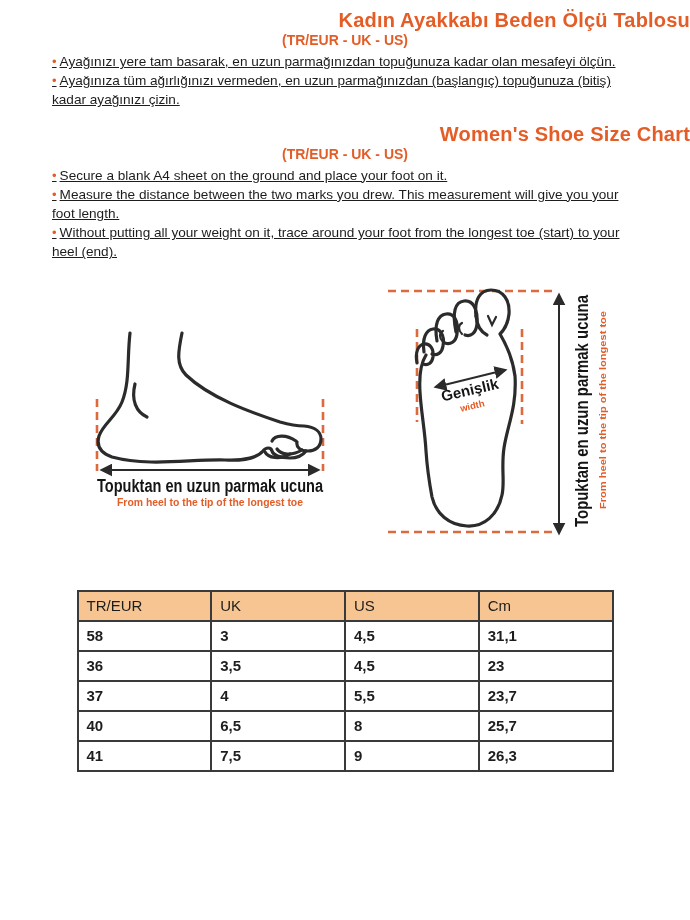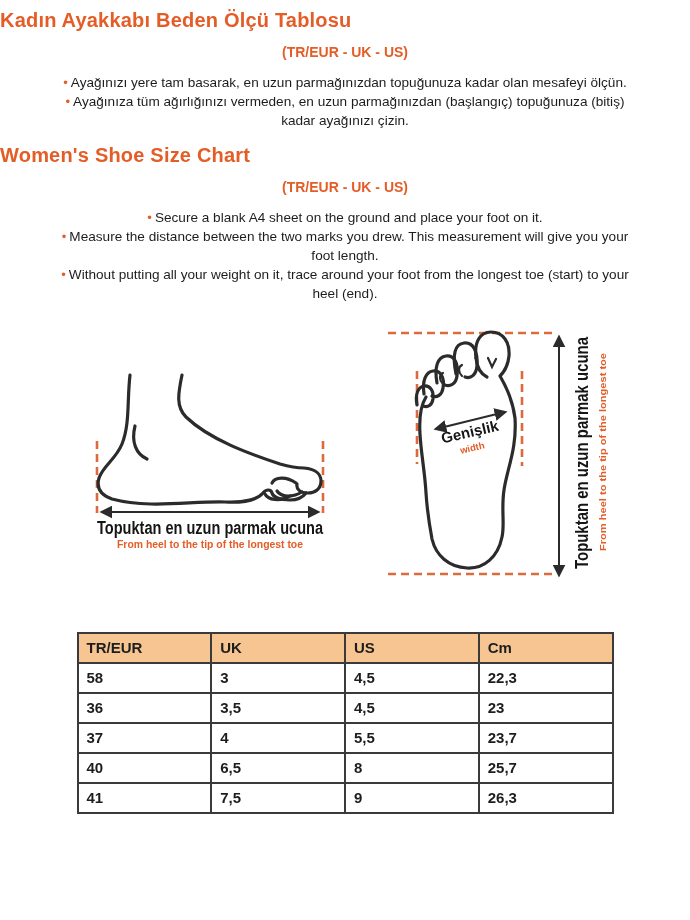--- a/index.html
+++ b/index.html
@@ -6,41 +6,41 @@
     --accent:#e45c26;
     --dash:#dd6a3c;
     --ink:#2b2b2b;
     --header-bg:#f6c592;
     --border:#3a3a3a;
     --text:#1d1d1d;
   }
   html,body{margin:0;padding:0;background:#ffffff;}
   body{width:690px;height:920px;overflow:hidden;font-family:"Liberation Sans",sans-serif;}
   .page{width:690px;padding-top:9px;box-sizing:border-box;}
-  .title{font:700 20px/23px "Liberation Sans",sans-serif;color:var(--accent);text-align:left;margin:0;letter-spacing:.2px;}
-  .subtitle{font:700 14px/17px "Liberation Sans",sans-serif;color:var(--accent);text-align:center;margin:12px;}
-  .bullets{width:586px;margin:3px auto 0;text-align:center;font:400 13.6px/19.2px "Liberation Sans",sans-serif;color:var(--text);}
+  .title{font:700 20px/23px "Liberation Sans",sans-serif;color:var(--accent);text-align:right;margin:0;letter-spacing:.2px;}
+  .subtitle{font:700 14px/17px "Liberation Sans",sans-serif;color:var(--accent);text-align:center;margin:0;}
+  .bullets{width:586px;margin:3px auto 0;font:400 13.6px/19.2px "Liberation Sans",sans-serif;color:var(--text);text-decoration:underline;}
   .bullet{margin:0;}
   .dot{color:var(--accent);margin-right:3px;font-size:13px;}
   .en-section{margin-top:13px;}
   svg.diagrams{display:block;margin-top:2px;}
   .outline{stroke:var(--ink);stroke-width:3.2;fill:none;stroke-linecap:round;stroke-linejoin:round;}
   .outline-thin{stroke:var(--ink);stroke-width:2.2;fill:none;stroke-linecap:round;}
   .dashline{stroke:var(--dash);stroke-width:2.6;stroke-dasharray:8 5;fill:none;}
   .dim-arrow{stroke:var(--ink);stroke-width:2;fill:none;}
   .lbl{font:700 17.5px "Liberation Sans",sans-serif;fill:#151515;}
   .lbl-sub{font:700 10px "Liberation Sans",sans-serif;fill:var(--accent);}
   .lbl-width{font:700 15px "Liberation Sans",sans-serif;fill:#151515;}
   .lbl-width-sub{font:700 9.5px "Liberation Sans",sans-serif;fill:var(--accent);}
   .lbl-vert{font:700 18px "Liberation Sans",sans-serif;fill:#151515;}
   .lbl-vert-sub{font:700 9.5px "Liberation Sans",sans-serif;fill:var(--accent);}
   .size-table{width:537px;margin:20px auto 0;border-collapse:collapse;table-layout:fixed;
     font:700 15px "Liberation Sans",sans-serif;color:var(--text);}
   .size-table th,.size-table td{border:2px solid var(--border);height:28px;padding:0 0 0 8px;text-align:left;vertical-align:middle;}
-  .size-table th{background:var(--header-bg);font-weight:700;font-size:15px;}
+  .size-table th{background:var(--header-bg);font-weight:400;font-size:15px;}
 </style>
 </head>
 <body>
 
 <div class="page">
 
   <section class="block">
     <h1 class="title">Kadın Ayakkabı Beden Ölçü Tablosu</h1>
     <div class="subtitle">(TR/EUR - UK - US)</div>
     <div class="bullets">
@@ -116,21 +116,21 @@
         <th>UK</th>
         <th>US</th>
         <th>Cm</th>
       </tr>
     </thead>
     <tbody>
       <tr>
         <td>58</td>
         <td>3</td>
         <td>4,5</td>
-        <td>22,3</td>
+        <td>31,1</td>
       </tr>
       <tr>
         <td>36</td>
         <td>3,5</td>
         <td>4,5</td>
         <td>23</td>
       </tr>
       <tr>
         <td>37</td>
         <td>4</td>

